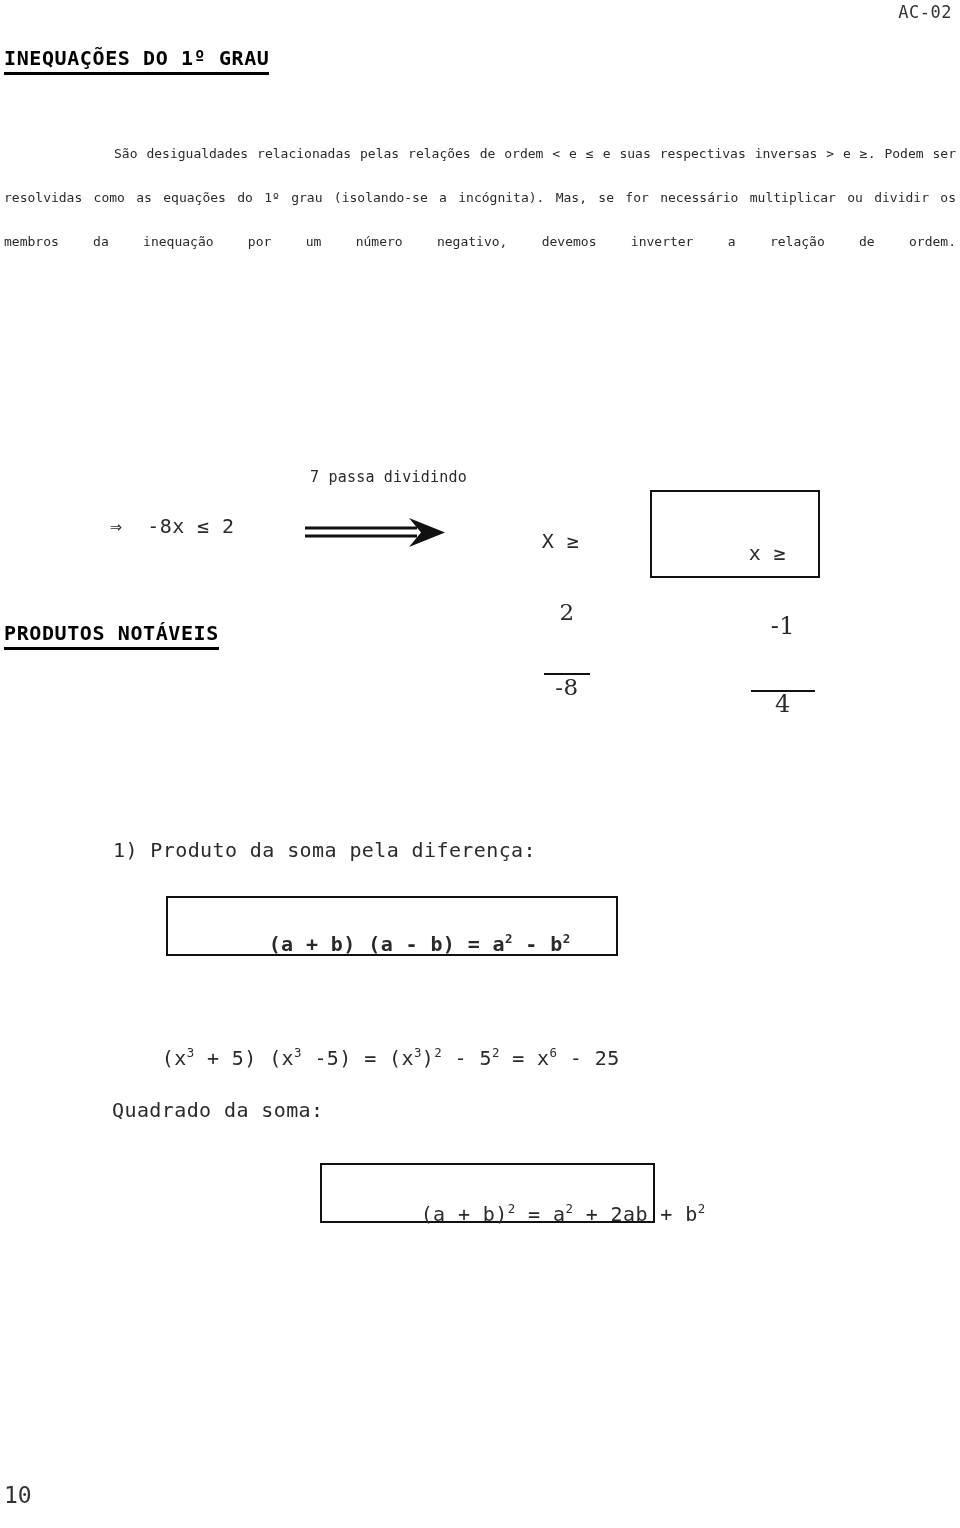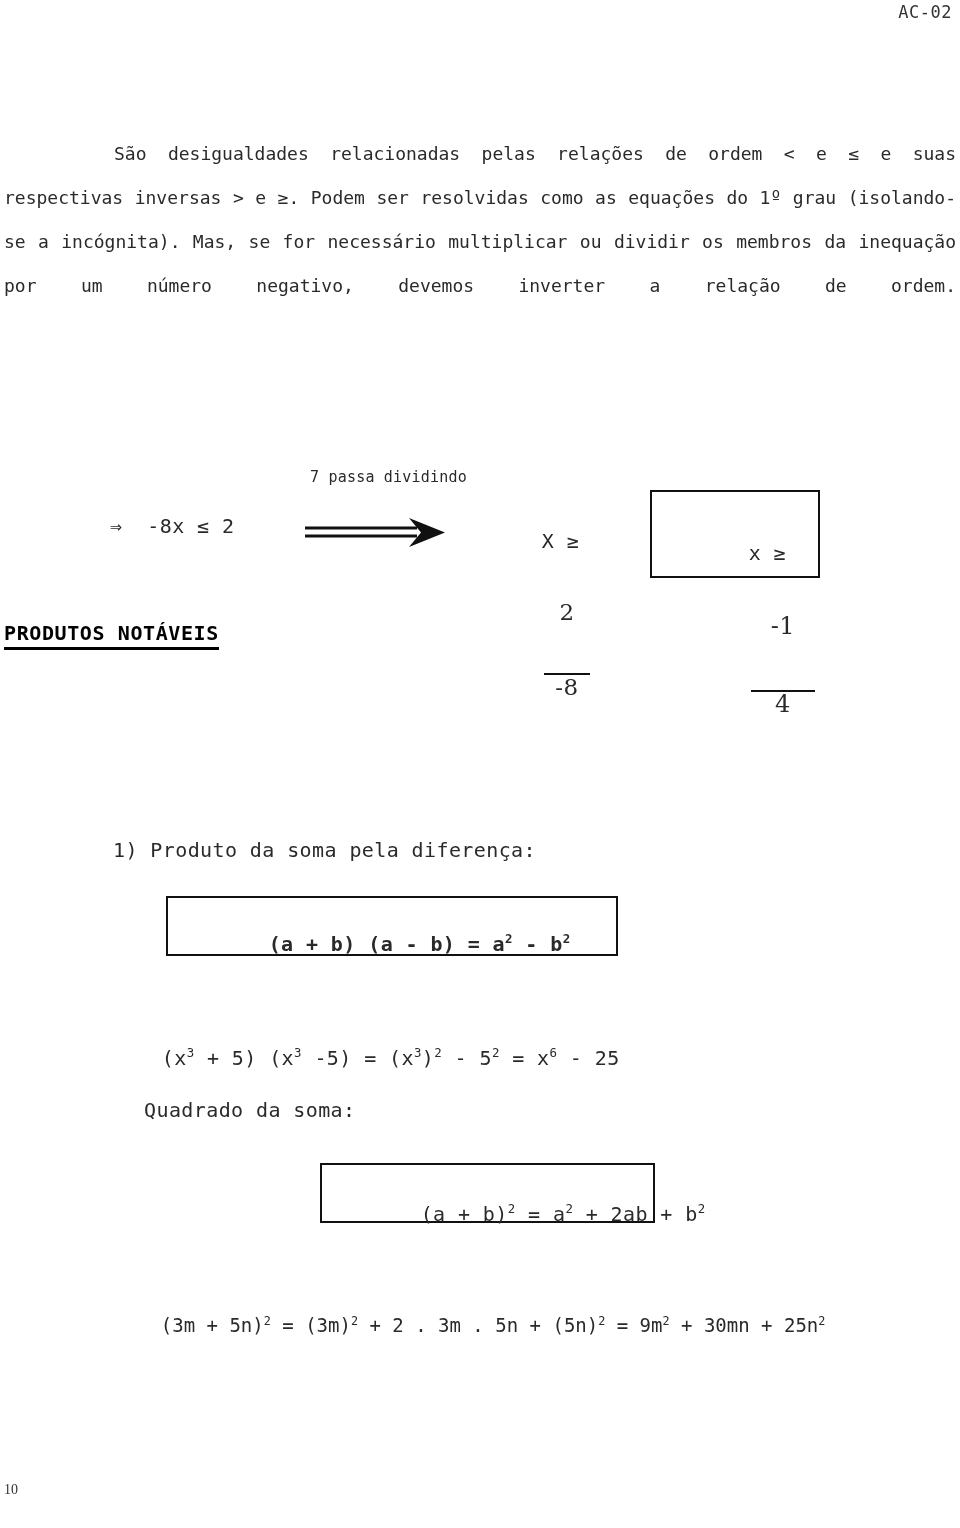--- a/index.html
+++ b/index.html
@@ -47,21 +47,21 @@
     white-space: nowrap;
   }
   #heading-inequacoes { top: 46px; }
   #heading-produtos   { top: 621px; }
 
   
   .para {
     position: absolute;
     left: 4px;
     width: 952px;
-    font-size: 18px;
+    font-size: 13px;
     line-height: 44px;
     text-align: justify;
     text-justify: inter-word;
     color: #2a2a2a;
     text-indent: 110px;
   }
   #para-intro { top: 132px; }
   #para-produtos { top: 702px; }
   .para::after {
     content: "";
@@ -81,21 +81,21 @@
     font-size: 0.62em;
     vertical-align: super;
     line-height: 0;
   }
 
   #eq-line1 { top: 378px; left: 112px; }
   #eq-line2 { top: 514px; left: 110px; }
   #label-passa { top: 468px; left: 310px; font-size: 15px; letter-spacing: 0.2px; }
   #eq-result   { top: 505px; left: 492px; }
   #eq-example-1 { top: 1022px; left: 112px; }
-  #subhead-quadrado { top: 1098px; left: 112px; margin-left: 32px; }
+  #subhead-quadrado { top: 1098px; left: 112px; }
   #eq-example-2 { top: 1292px; left: 115px; font-size: 19px; letter-spacing: 0px;}
 
   
   .frac {
     display: inline-block;
     vertical-align: middle;
     text-align: center;
     line-height: 1.05;
     font-family: "DejaVu Serif", "Liberation Serif", serif;
     font-size: 23px;
@@ -148,32 +148,32 @@
 
   .frac-answer {
     font-size: 24px;
   }
 
   
   .page-number {
     position: absolute;
     left: 4px;
     top: 1482px;
-    font-size: 14px;
+    font-size: 23px;
     color: #333;
-    font-family: Liberation Serif, serif;
   }
 </style>
 </head>
 <body>
 
 <div class="page">
 
   <div class="doc-code">AC-02</div>
 
+  <div class="heading" id="heading-inequacoes">INEQUAÇÕES DO 1º GRAU</div>
 
   <div class="para" id="para-intro">São desigualdades relacionadas pelas relações de ordem &lt; e ≤ e suas respectivas inversas &gt; e ≥. Podem ser resolvidas como as equações do 1º grau (isolando-se a incógnita). Mas, se for necessário multiplicar ou dividir os membros da inequação por um número negativo, devemos inverter a relação de ordem.</div>
 
 
   <div class="mathline" id="label-passa">7 passa dividindo</div>
 
   <div class="mathline" id="eq-line2">⇒  -8x ≤ 2</div>
 
   <svg class="big-arrow" viewBox="0 0 160 34">
     <line x1="0" y1="12" x2="112" y2="12" stroke="#111" stroke-width="3"></line>
@@ -215,19 +215,16 @@
   </div>
 
   <div class="mathline" id="subhead-quadrado">Quadrado da soma:</div>
 
   <div class="box" id="box-quad-soma">
     <div class="box-inner">
       <span>(a + b)</span><sup>2</sup><span> = a</span><sup>2</sup><span> + 2ab + b</span><sup>2</sup>
     </div>
   </div>
 
-  <div class="mathline" id="eq-example-2">
-    <span>(3m + 5n)</span><sup>2</sup><span> = (3m)</span><sup>2</sup><span> + 2 . 3m . 5n + (5n)</span><sup>2</sup><span> = 9m</span><sup>2</sup><span> + 30mn + 25n</span><sup>2</sup>
-  </div>
 
   <div class="page-number">10</div>
 
 </div>
 
 </body></html>

